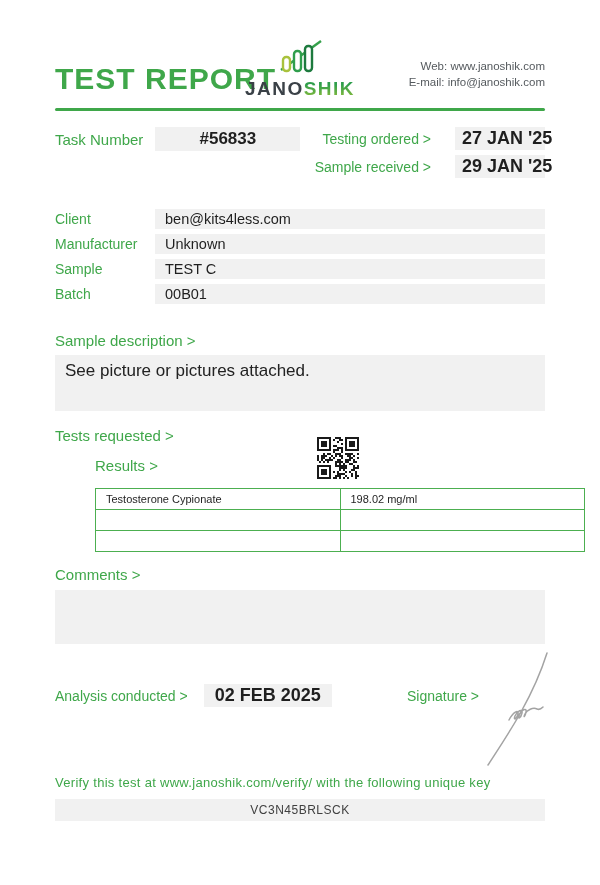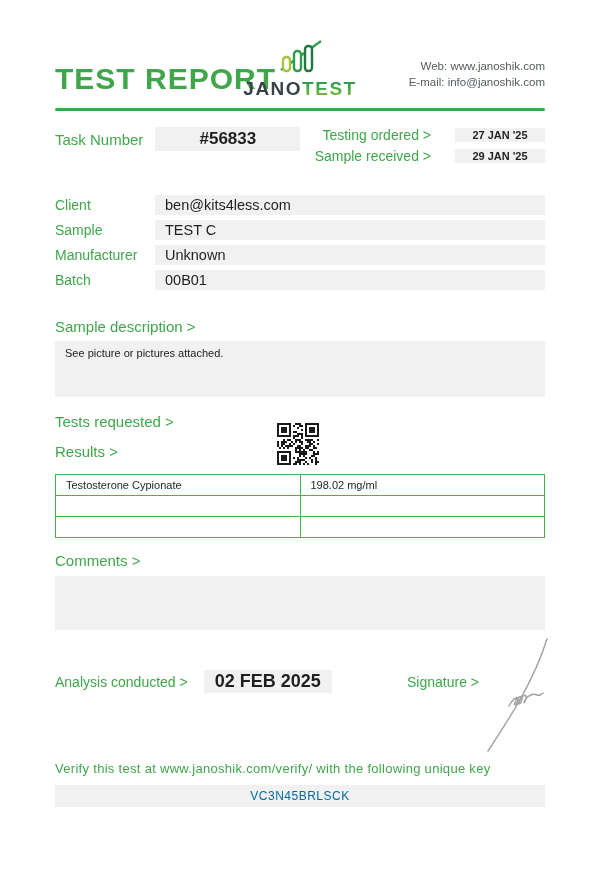--- a/index.html
+++ b/index.html
@@ -36,77 +36,77 @@
   .graybox { background: #f1f1f1; color: #1f1f1f; }
 
   
   .task-row { margin-top: 16px; display: flex; justify-content: space-between; align-items: flex-start; text-align: center; }
   .task-left { display: flex; align-items: center; gap: 12px; }
   .task-label { font-size: 15px; }
   .task-value { width: 145px; font-size: 17px; font-weight: 600; padding: 2px 9px; }
   .dates { display: flex; flex-direction: column; align-items: flex-end; }
   .date-row { display: flex; align-items: center; gap: 24px; margin-bottom: 5px; }
   .date-label { font-size: 14px; }
-  .date-value { width: 90px; font-size: 11px; font-weight: 600; padding: 1px 7px; white-space: nowrap; }
+  .date-value { width: 90px; font-size: 18px; font-weight: 600; padding: 1px 7px; white-space: nowrap; }
 
   
   .info { margin-top: 26px; }
   .info-row { display: flex; align-items: center; height: 20px; margin-bottom: 5px; }
   .info-label { width: 100px; font-size: 14px; }
   .info-value { flex: 1; font-size: 14.5px; padding: 1px 10px; height: 20px; line-height: 18px; }
 
   
   .section-heading { font-size: 15px; line-height: 18px; }
-  .section-box { margin-top: 5px; width: 490px; padding: 6px 10px; font-size: 11px; color: #222; }
+  .section-box { margin-top: 5px; width: 490px; padding: 6px 10px; font-size: 17px; color: #222; }
   .box-desc { height: 56px; margin-top: 5px; }
   .box-tests { height: 54px; }
   .box-comments { height: 54px; margin-top: 6px; }
 
   .h-desc { margin-top: 28px; }
   .h-tests { margin-top: 16px; }
   .h-comments { margin-top: 14px; }
 
   
-  .results { position: relative; margin-top: 12px; }
+  .results { position: relative; margin-top: 12px; margin-left: 40px; }
   .qr { position: absolute; left: 222px; top: -20px; width: 42px; height: 42px; }
   .results-table { margin-top: 13px; width: 490px; border-collapse: collapse; }
   .results-table td {
     border: 1.5px solid #4caf50;
     height: 21px; font-size: 11px; color: #1f1f1f;
     padding: 1px 10px; width: 50%;
   }
 
   
   .bottom-row { position: relative; margin-top: 12px; height: 115px; }
   .analysis-group { position: absolute; left: 0; top: 28px; display: flex; align-items: center; gap: 16px; }
   .analysis-label { font-size: 14px; white-space: nowrap; }
   .analysis-date { font-size: 18px; font-weight: 600; padding: 1px 11px; white-space: nowrap; }
   .signature-label { position: absolute; left: 352px; top: 32px; font-size: 14px; white-space: nowrap; }
   .signature-svg { position: absolute; right: -12px; top: -6px; }
 
   
   .verify-text { margin-top: 4px; font-size: 13px; letter-spacing: 0.3px; white-space: nowrap; }
-  .key-box { margin-top: 9px; width: 490px; height: 22px; text-align: center; font-size: 12px; letter-spacing: 0.5px; line-height: 22px; color: #0369a1; }
+  .key-box { margin-top: 9px; width: 490px; height: 22px; text-align: center; font-size: 12px; letter-spacing: 0.5px; line-height: 22px; color: #404040; }
 </style>
 </head>
 <body>
 
 <div class="page">
 
   <div class="header">
     <div class="report-title">TEST REPORT</div>
 
     <div class="logo">
       <svg width="58" height="34" viewBox="0 0 58 34">
         <path d="M10 30 L50 1" stroke="#35a14b" stroke-width="2.4" fill="none"></path>
         <rect x="12" y="17" width="7" height="14" rx="3.2" stroke="#a9c23c" stroke-width="2.4" fill="#ffffff"></rect>
         <rect x="23" y="11" width="7" height="20" rx="3.2" stroke="#2f9e4c" stroke-width="2.4" fill="#ffffff"></rect>
         <rect x="34" y="6" width="7" height="25" rx="3.2" stroke="#1d7a3e" stroke-width="2.4" fill="#ffffff"></rect>
       </svg>
-      <div class="logo-text"><span>JANO</span><span class="shik">TEST</span></div>
+      <div class="logo-text"><span>JANO</span><span class="shik">SHIK</span></div>
     </div>
 
     <div class="contact">
       <div>Web: www.janoshik.com</div>
       <div>E-mail: info@janoshik.com</div>
     </div>
   </div>
 
   <div class="divider"></div>
 
@@ -126,26 +126,26 @@
       </div>
     </div>
   </div>
 
   <div class="info">
     <div class="info-row">
       <span class="info-label green">Client</span>
       <span class="info-value graybox">ben@kits4less.com</span>
     </div>
     <div class="info-row">
+      <span class="info-label green">Manufacturer</span>
+      <span class="info-value graybox">Unknown</span>
+    </div>
+    <div class="info-row">
       <span class="info-label green">Sample</span>
       <span class="info-value graybox">TEST C</span>
-    </div>
-    <div class="info-row">
-      <span class="info-label green">Manufacturer</span>
-      <span class="info-value graybox">Unknown</span>
     </div>
     <div class="info-row">
       <span class="info-label green">Batch</span>
       <span class="info-value graybox">00B01</span>
     </div>
   </div>
 
   <div class="section-heading green h-desc">Sample description &gt;</div>
   <div class="section-box graybox box-desc">See picture or pictures attached.</div>
 

